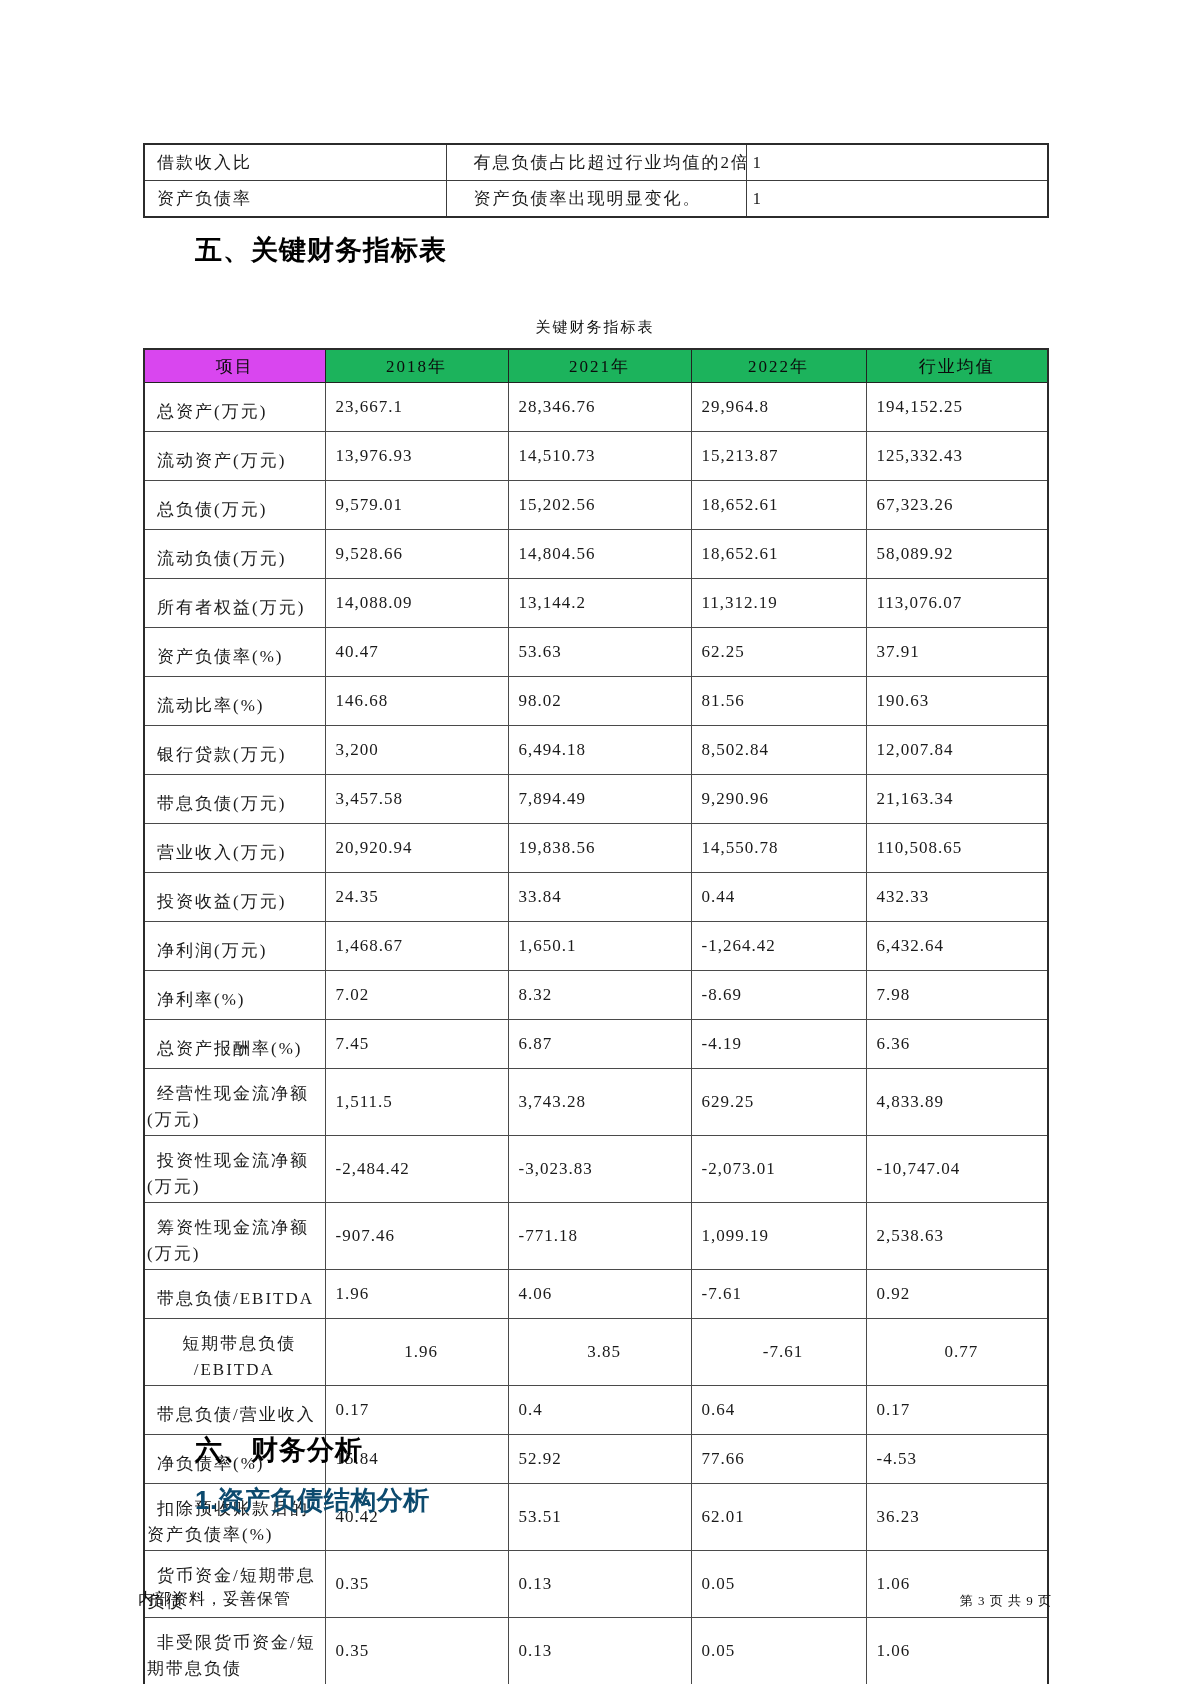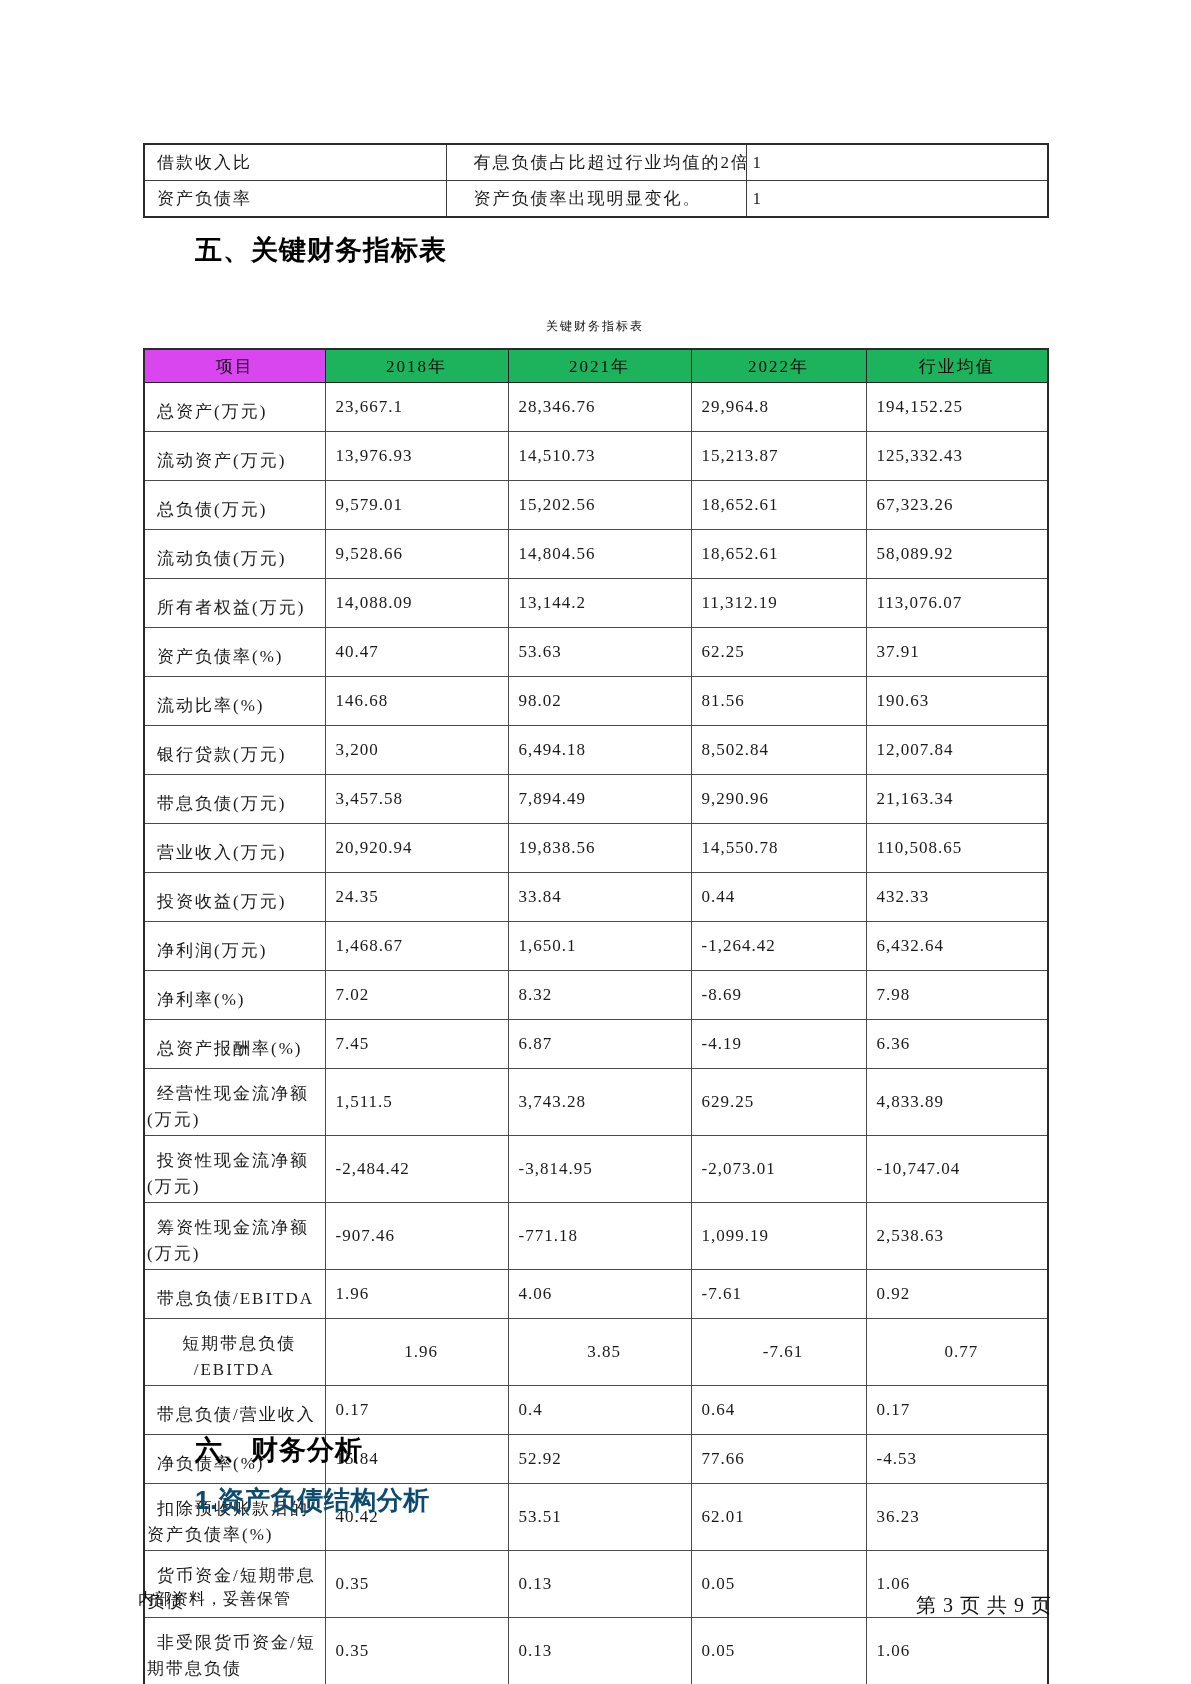--- a/index.html
+++ b/index.html
@@ -40,21 +40,21 @@
   .h6{top:1432px;}
   .sub1{
     position:absolute;left:195px;top:1483px;margin:0;
     font-family:"Liberation Sans","DejaVu Sans",sans-serif;
     font-weight:bold;font-size:26px;color:#0c4a6e;
     letter-spacing:0.5px;white-space:nowrap;
   }
   
   .caption{
     position:absolute;left:143px;top:318px;width:904px;
-    text-align:center;font-size:12px;letter-spacing:2px;color:#111;
+    text-align:center;font-size:15px;letter-spacing:2px;color:#111;
   }
   
   .maintable{
     position:absolute;left:143px;top:348px;width:904px;
     border:2px solid #2b2b2b;
   }
   .maintable th{
     height:30px;
     font-weight:normal;
     font-size:17px;
@@ -84,21 +84,21 @@
     white-space:nowrap;
   }
   
   .footer-left{
     position:absolute;left:138px;top:1589px;
     font-family:"Liberation Sans","DejaVu Sans",sans-serif;
     font-size:16px;color:#111;letter-spacing:1px;white-space:nowrap;
   }
   .footer-right{
     position:absolute;top:1592px;right:139px;
-    font-size:20px;color:#111;letter-spacing:1px;white-space:nowrap;
+    font-size:13px;color:#111;letter-spacing:1px;white-space:nowrap;
   }
 </style>
 </head>
 <body>
 
 <div class="page">
 
   <table class="toptable">
     <colgroup>
         <col style="width:302px">
@@ -244,21 +244,21 @@
 (万元)</td>
           <td class="val">1,511.5</td>
           <td class="val">3,743.28</td>
           <td class="val">629.25</td>
           <td class="val">4,833.89</td>
         </tr>
         <tr style="height: 64px;">
           <td class="label">投资性现金流净额
 (万元)</td>
           <td class="val">-2,484.42</td>
-          <td class="val">-3,814.95</td>
+          <td class="val">-3,023.83</td>
           <td class="val">-2,073.01</td>
           <td class="val">-10,747.04</td>
         </tr>
         <tr style="height: 64px;">
           <td class="label">筹资性现金流净额
 (万元)</td>
           <td class="val">-907.46</td>
           <td class="val">-771.18</td>
           <td class="val">1,099.19</td>
           <td class="val">2,538.63</td>

